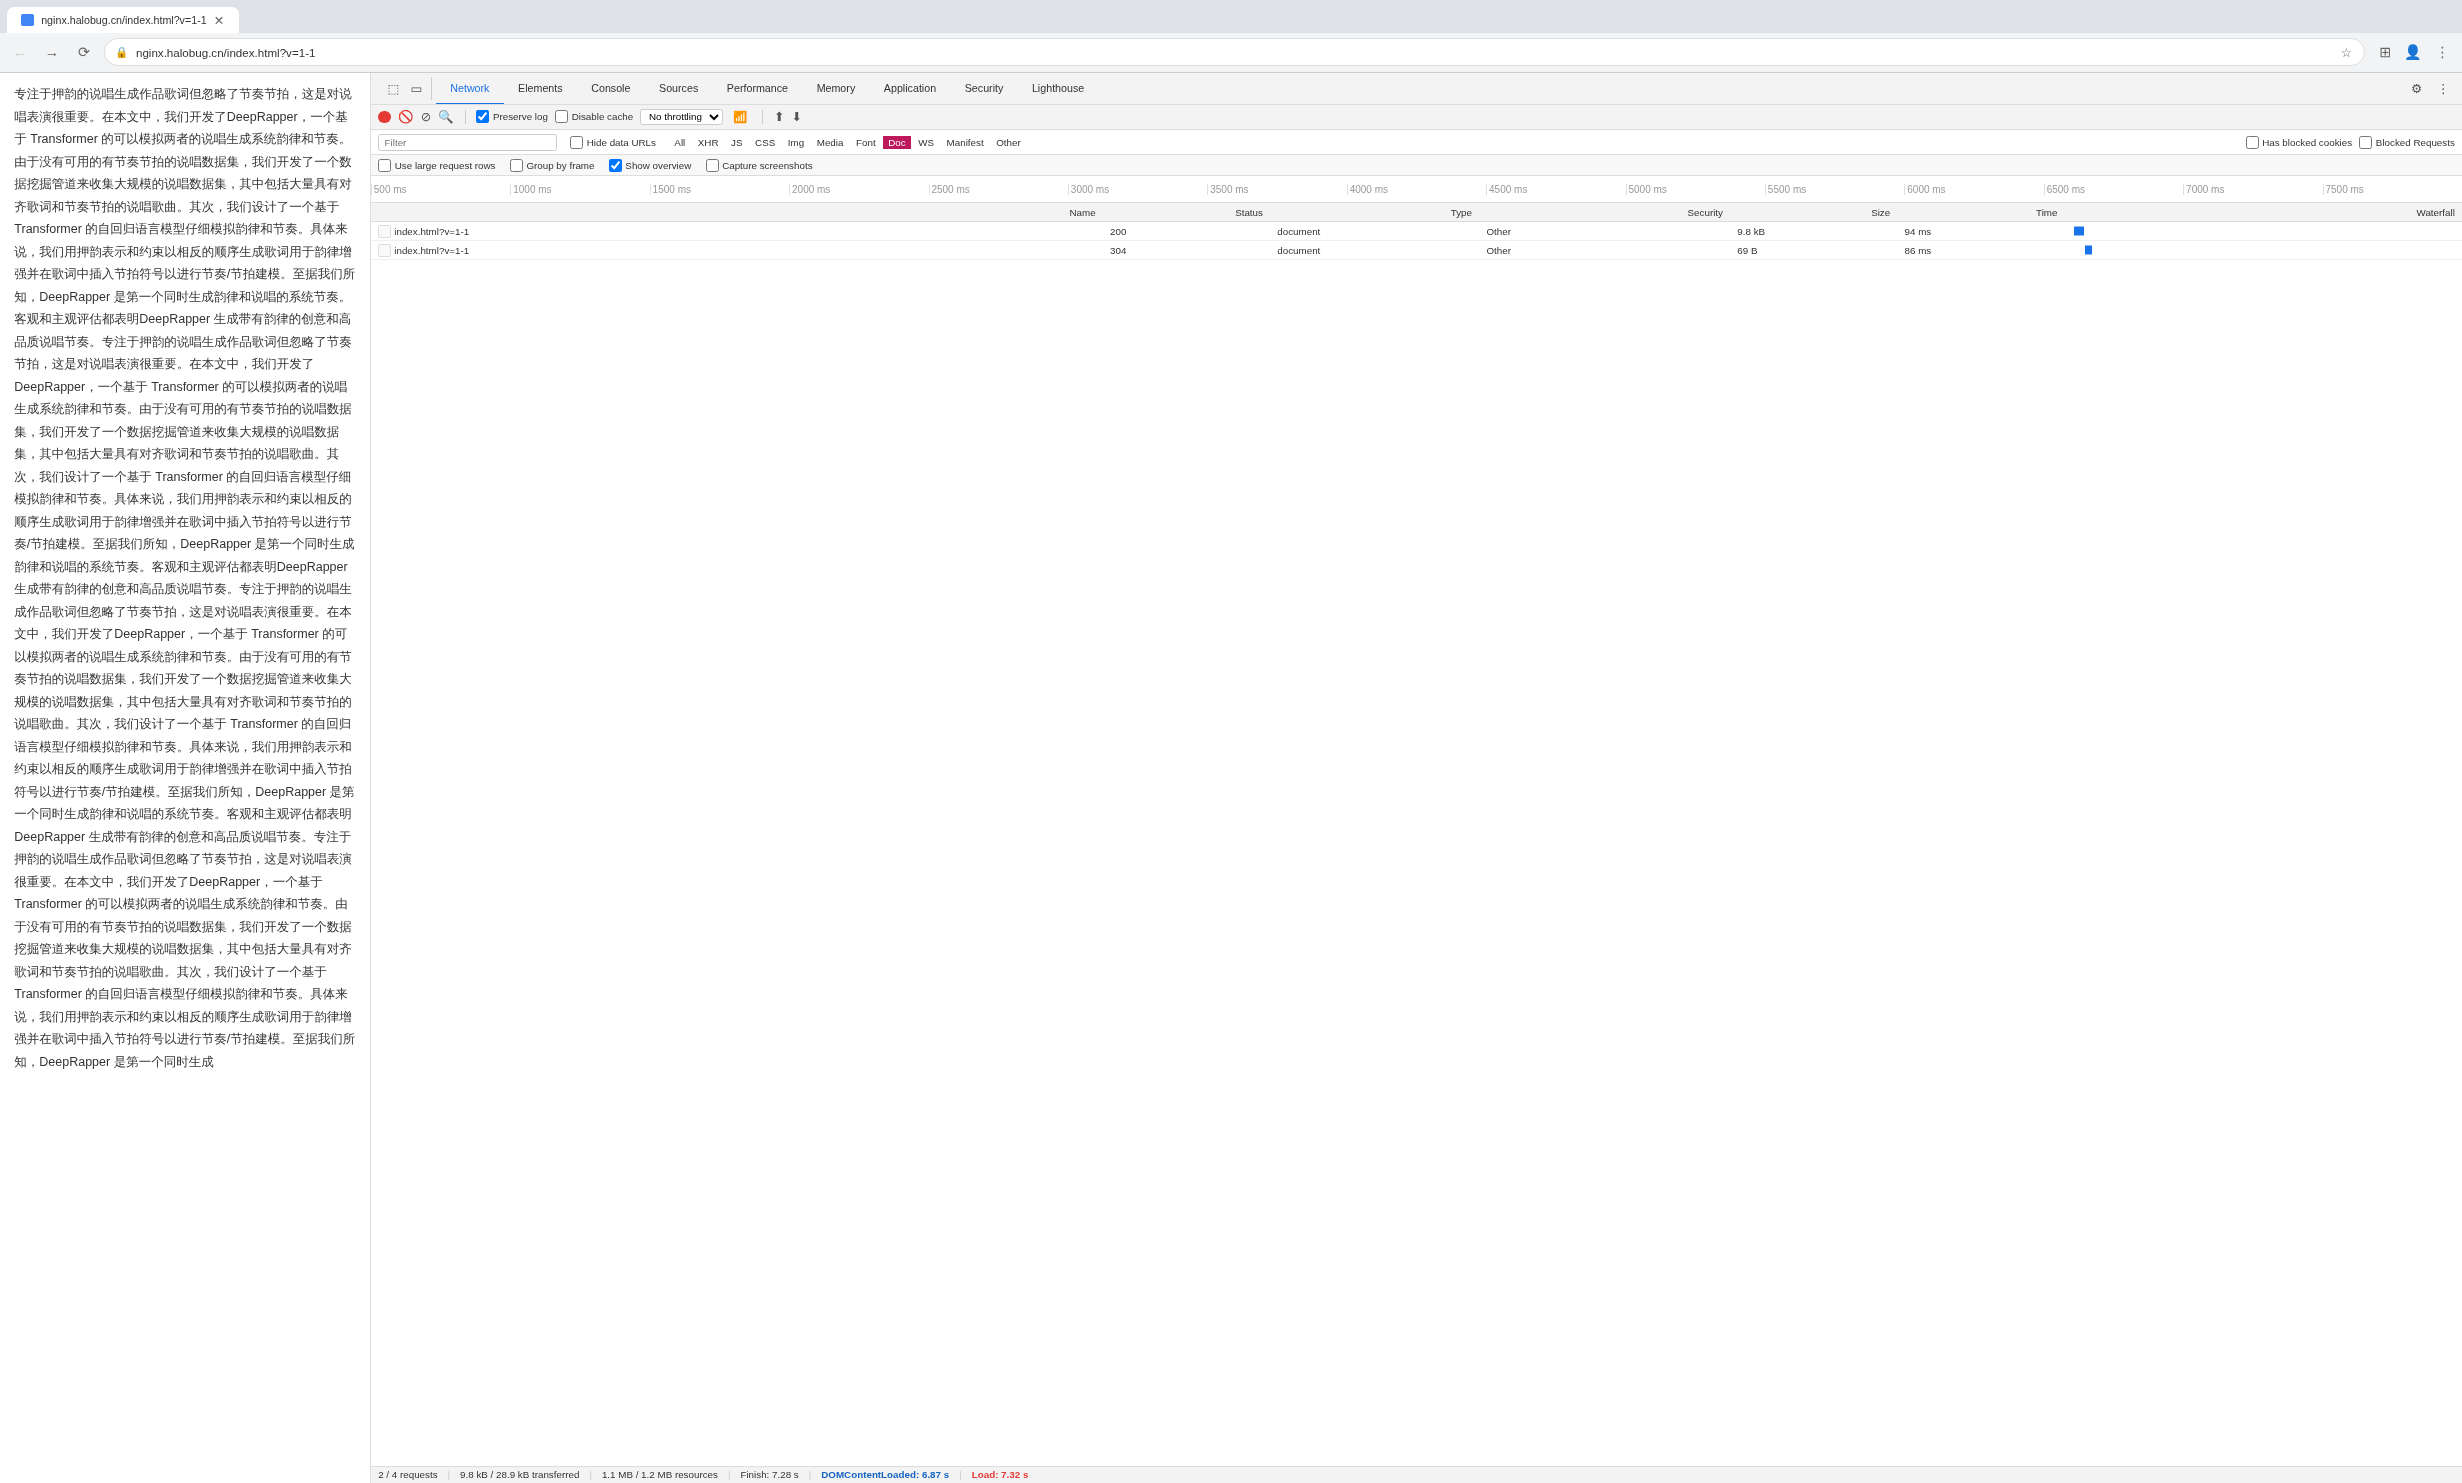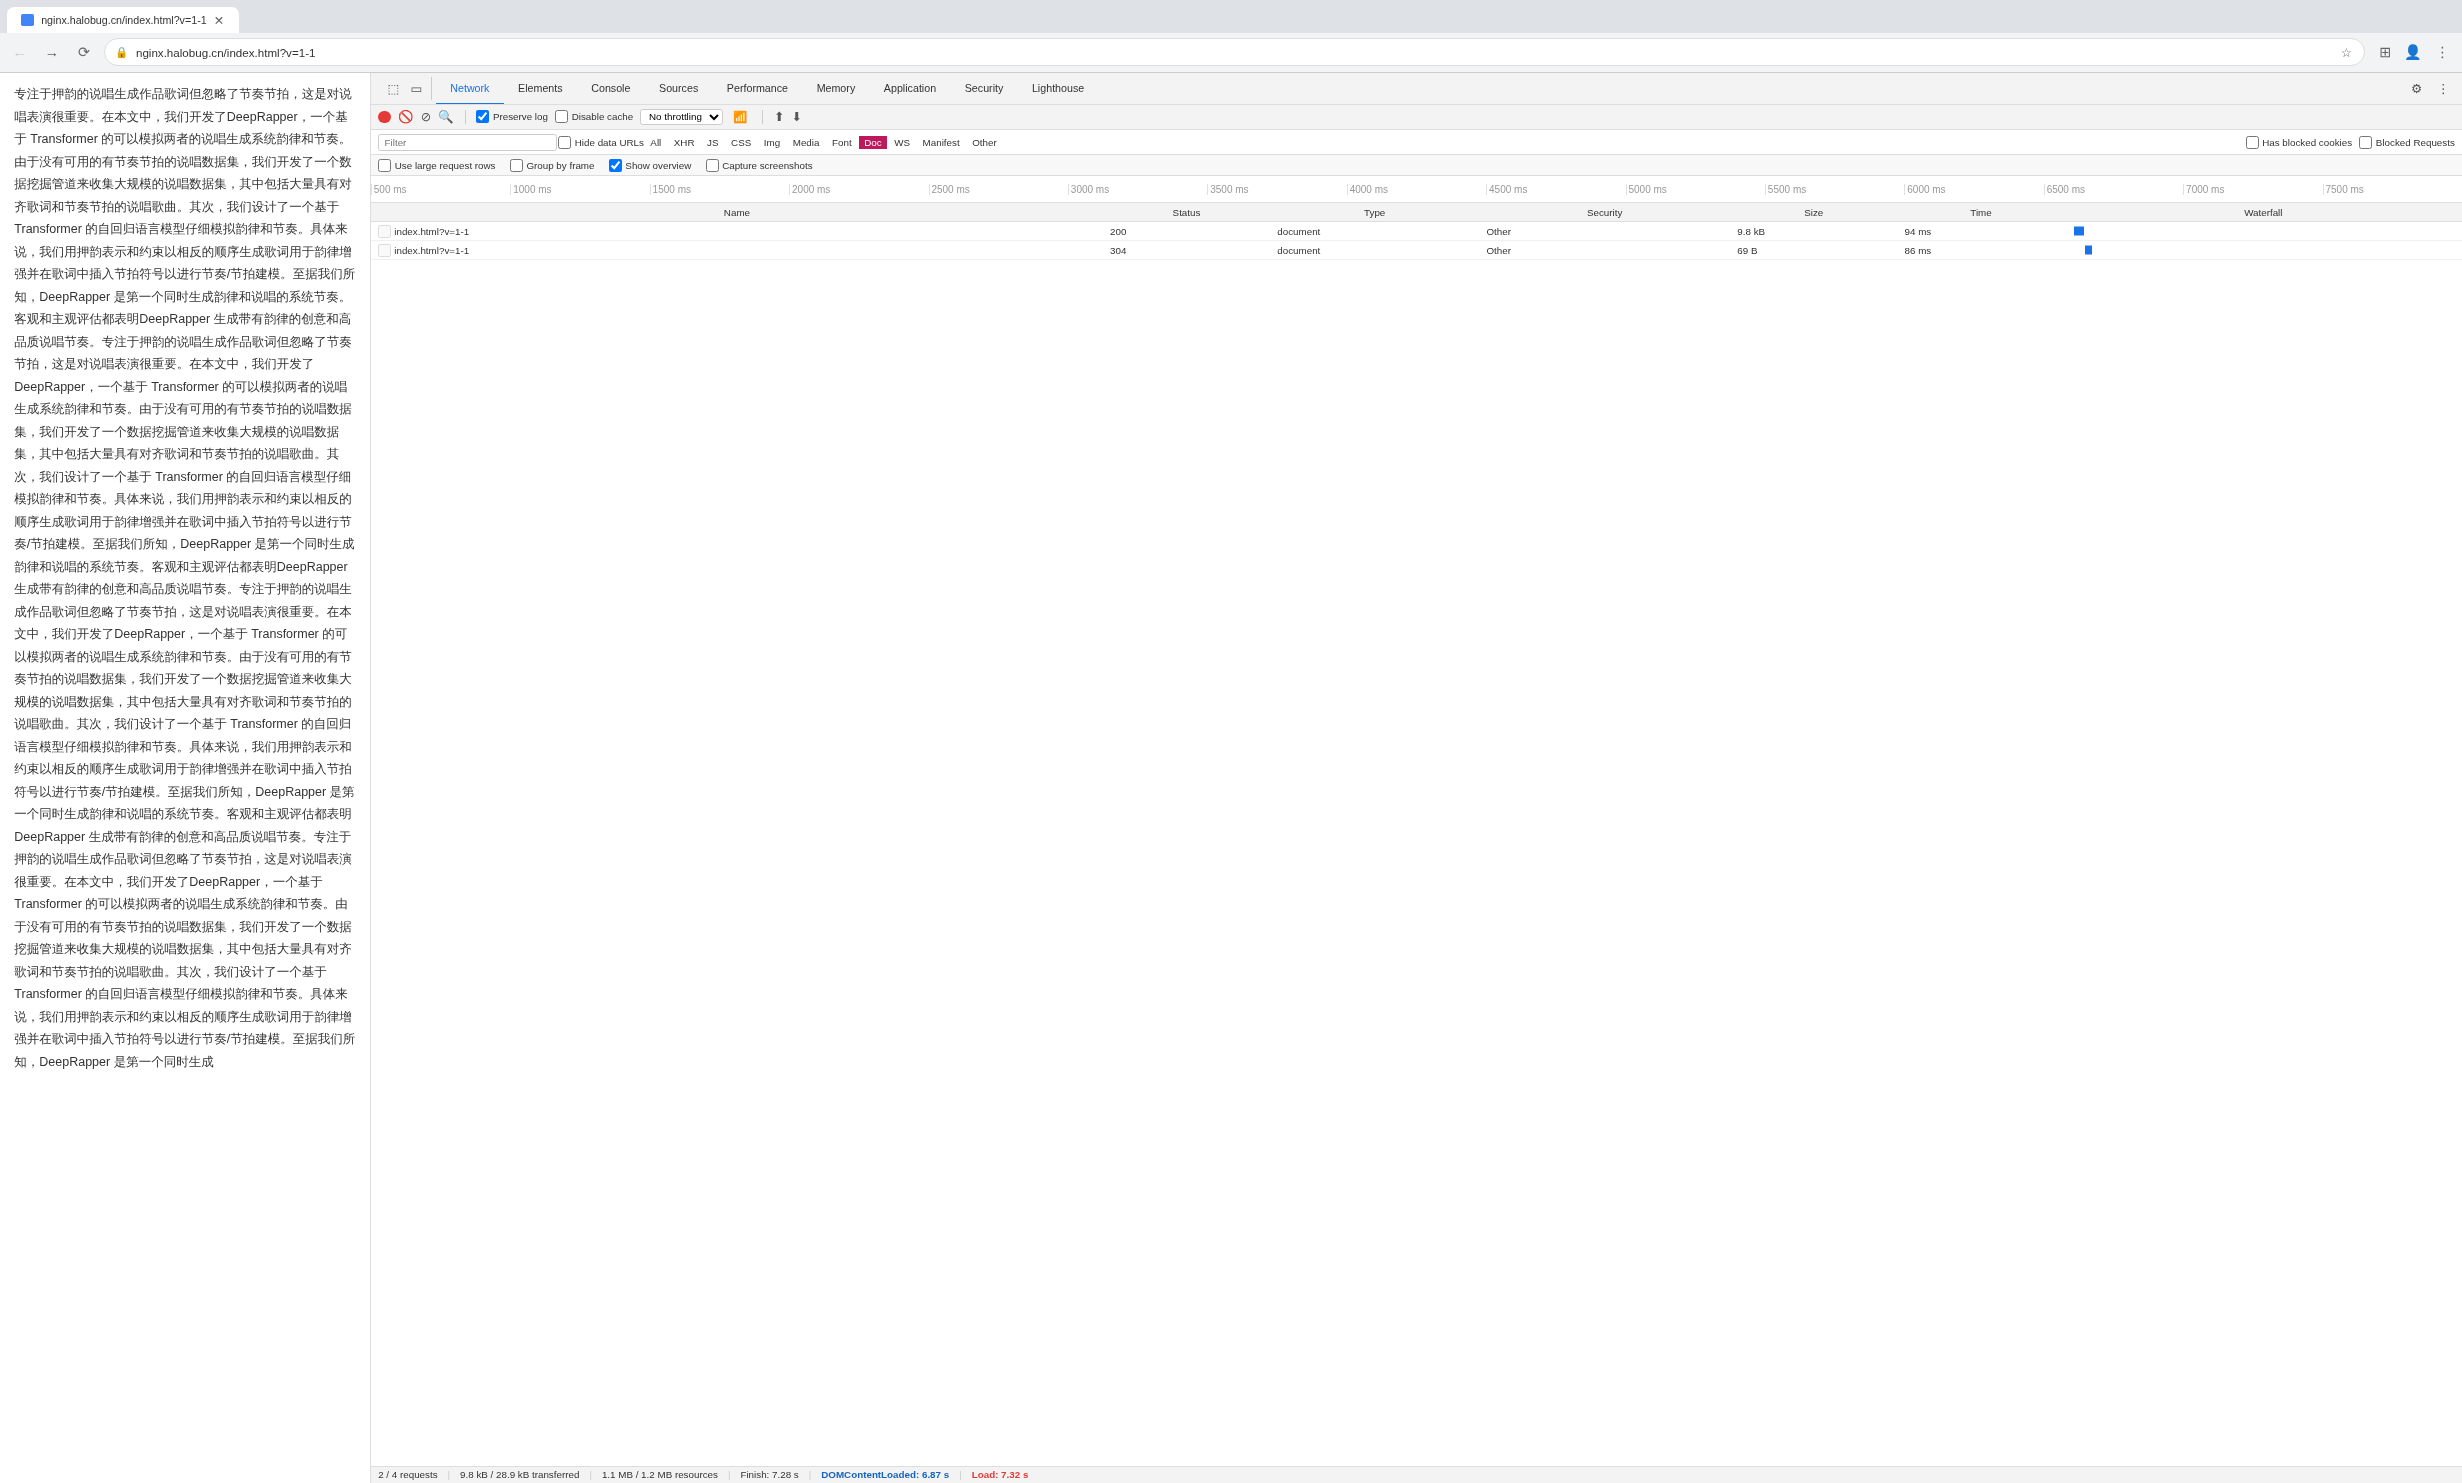--- a/index.html
+++ b/index.html
@@ -48,39 +48,39 @@
     .clear-btn { font-size: 12.5px; color: #555; background: none; border: none; cursor: pointer; }
     .filter-btn { font-size: 12.5px; color: #555; background: none; border: none; cursor: pointer; }
     .search-btn { font-size: 12.5px; color: #555; background: none; border: none; cursor: pointer; }
     .checkbox-label { display: flex; align-items: center; gap: 3.6px; font-size: 9.8px; color: #333; cursor: pointer; white-space: nowrap; }
     .checkbox-label input { cursor: pointer; }
     .throttle-select { font-size: 9.8px; background: #fff; border: 0.9px solid #ccc; border-radius: 2.7px; padding: 0.9px 3.6px; cursor: pointer; }
     .separator { width: 0.9px; height: 14.3px; background: #ccc; margin: 0 3.6px; }
     .upload-btn, .download-btn { font-size: 12.5px; color: #555; background: none; border: none; cursor: pointer; }
 
     
-    .filter-bar { background: #fff; border-bottom: 0.9px solid #ddd; display: flex; align-items: center; padding: 3.6px 7.2px; gap: 1px; font-size: 9.8px; }
+    .filter-bar { background: #fff; border-bottom: 0.9px solid #ddd; display: flex; align-items: center; padding: 3.6px 7.2px; gap: 13px; font-size: 9.8px; }
     .filter-input { flex: 0 0 179px; border: 0.9px solid #ccc; border-radius: 2.7px; padding: 1.8px 5.4px; font-size: 9.8px; }
     .filter-types { display: flex; gap: 1.8px; flex-wrap: wrap; align-items: flex-start; }
     .filter-type { padding: 0.9px 5.4px; border-radius: 2.7px; cursor: pointer; color: #333; font-size: 9.8px; }
     .filter-type.active { background: #be185d; color: #fff; border-radius: 0; }
     .filter-options { margin-left: auto; display: flex; align-items: flex-start; gap: 7.2px; }
 
     
     .options-bar { background: #f8f8f8; border-bottom: 0.9px solid #ddd; display: flex; align-items: center; padding: 3.6px 7.2px; gap: 14.3px; font-size: 9.8px; }
 
     
     .timeline-bar { background: #fff; border-bottom: 0.9px solid #ddd; overflow: hidden; height: 27px; display: flex; align-items: center; position: relative; }
     .timeline-ruler { display: flex; width: 100%; overflow: hidden; }
     .timeline-tick { flex: 1; font-size: 10px; color: #999; border-left: 0.9px solid #e0e0e0; padding-left: 1.8px; white-space: nowrap; min-width: 54px; }
 
     
     .net-table { flex: 1; overflow-y: auto; overflow-x: auto; }
     .net-table table { width: 100%; border-collapse: collapse; font-size: 9.8px; }
-    .net-table th { background: #f3f3f3; border-bottom: 0.9px solid #ddd; padding: 3.6px 7.2px; text-align: center; font-weight: 500; color: #333; white-space: nowrap; position: sticky; top: 0; z-index: 1; cursor: pointer; }
+    .net-table th { background: #f3f3f3; border-bottom: 0.9px solid #ddd; padding: 3.6px 7.2px; text-align: right; font-weight: 500; color: #333; white-space: nowrap; position: sticky; top: 0; z-index: 1; cursor: pointer; }
     .net-table td { padding: 2.7px 7.2px; border-bottom: 0.9px solid #f0f0f0; color: #333; white-space: nowrap; }
     .status-200 { color: #188038; margin-top: 24px; }
     .status-304 { color: #e37400; }
     .waterfall-col { width: 179px; position: relative; }
     .waterfall-bar { height: 9px; background: #1a73e8; display: inline-block; position: absolute; top: 50%; transform: translateY(-50%); }
 
     
     .status-bar { background: #f3f3f3; border-top: 0.9px solid #ddd; padding: 2.7px 7.2px; font-size: 9.8px; color: #333; display: flex; align-items: center; gap: 10px; }
     .status-bar .sep { color: #ccc; }
     .status-domcontentloaded { color: #1565c0; font-weight: bold; }

